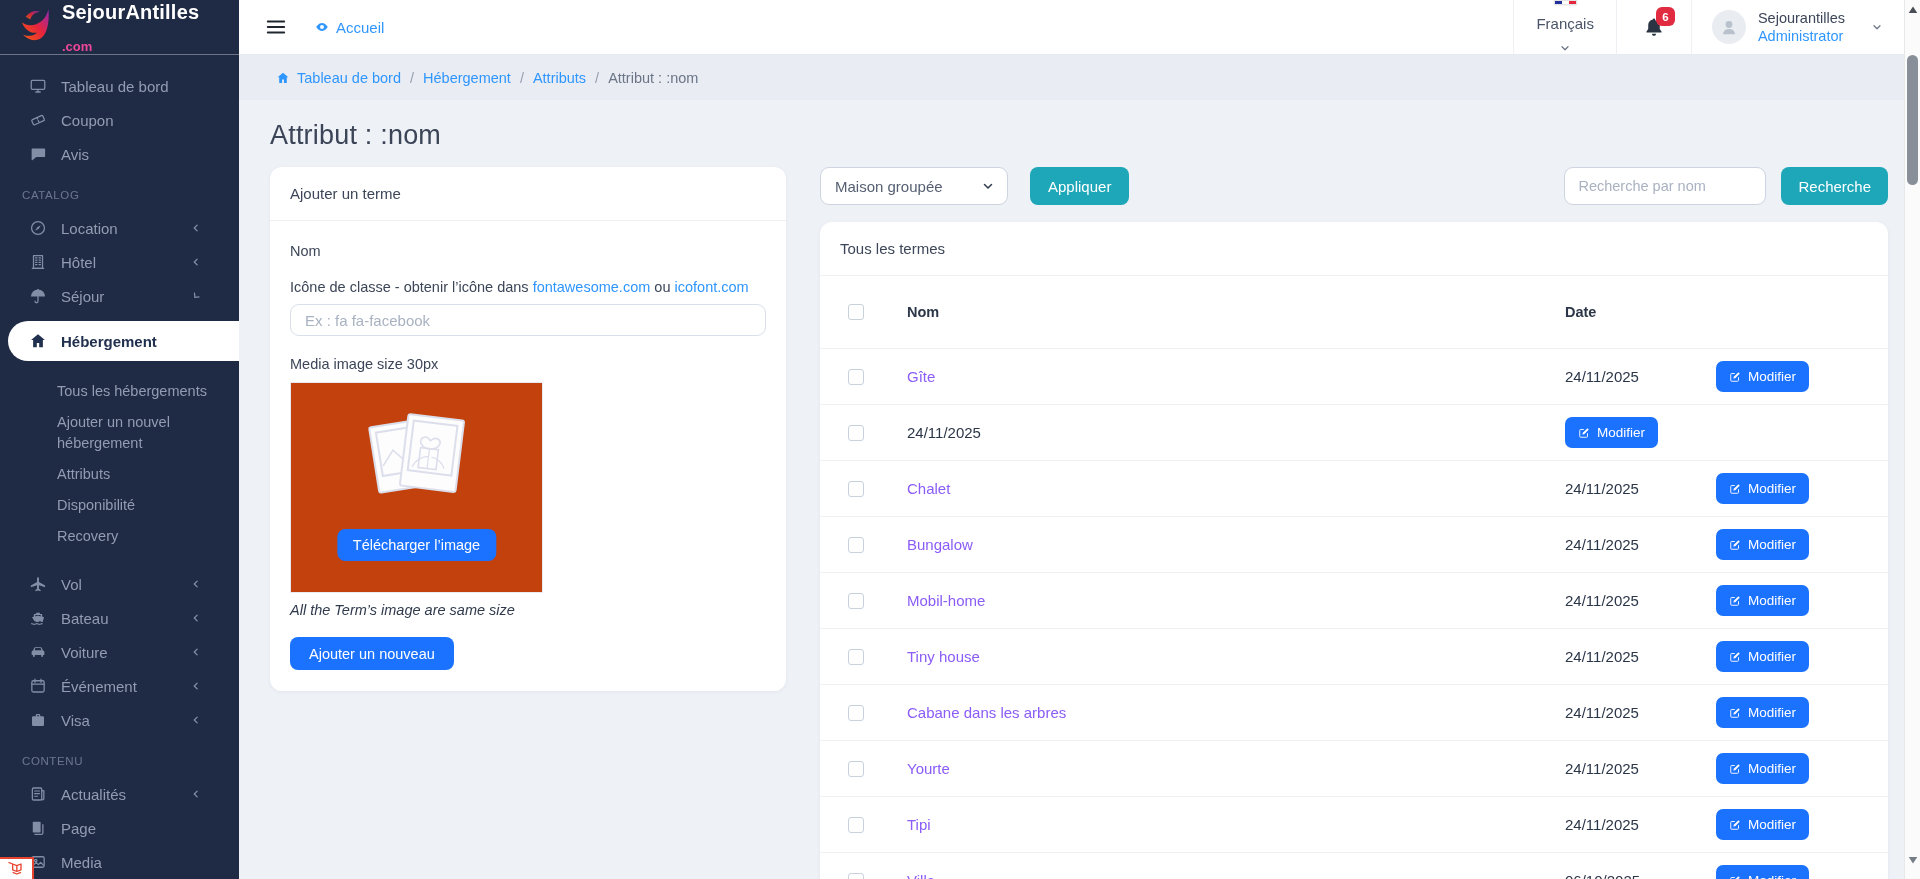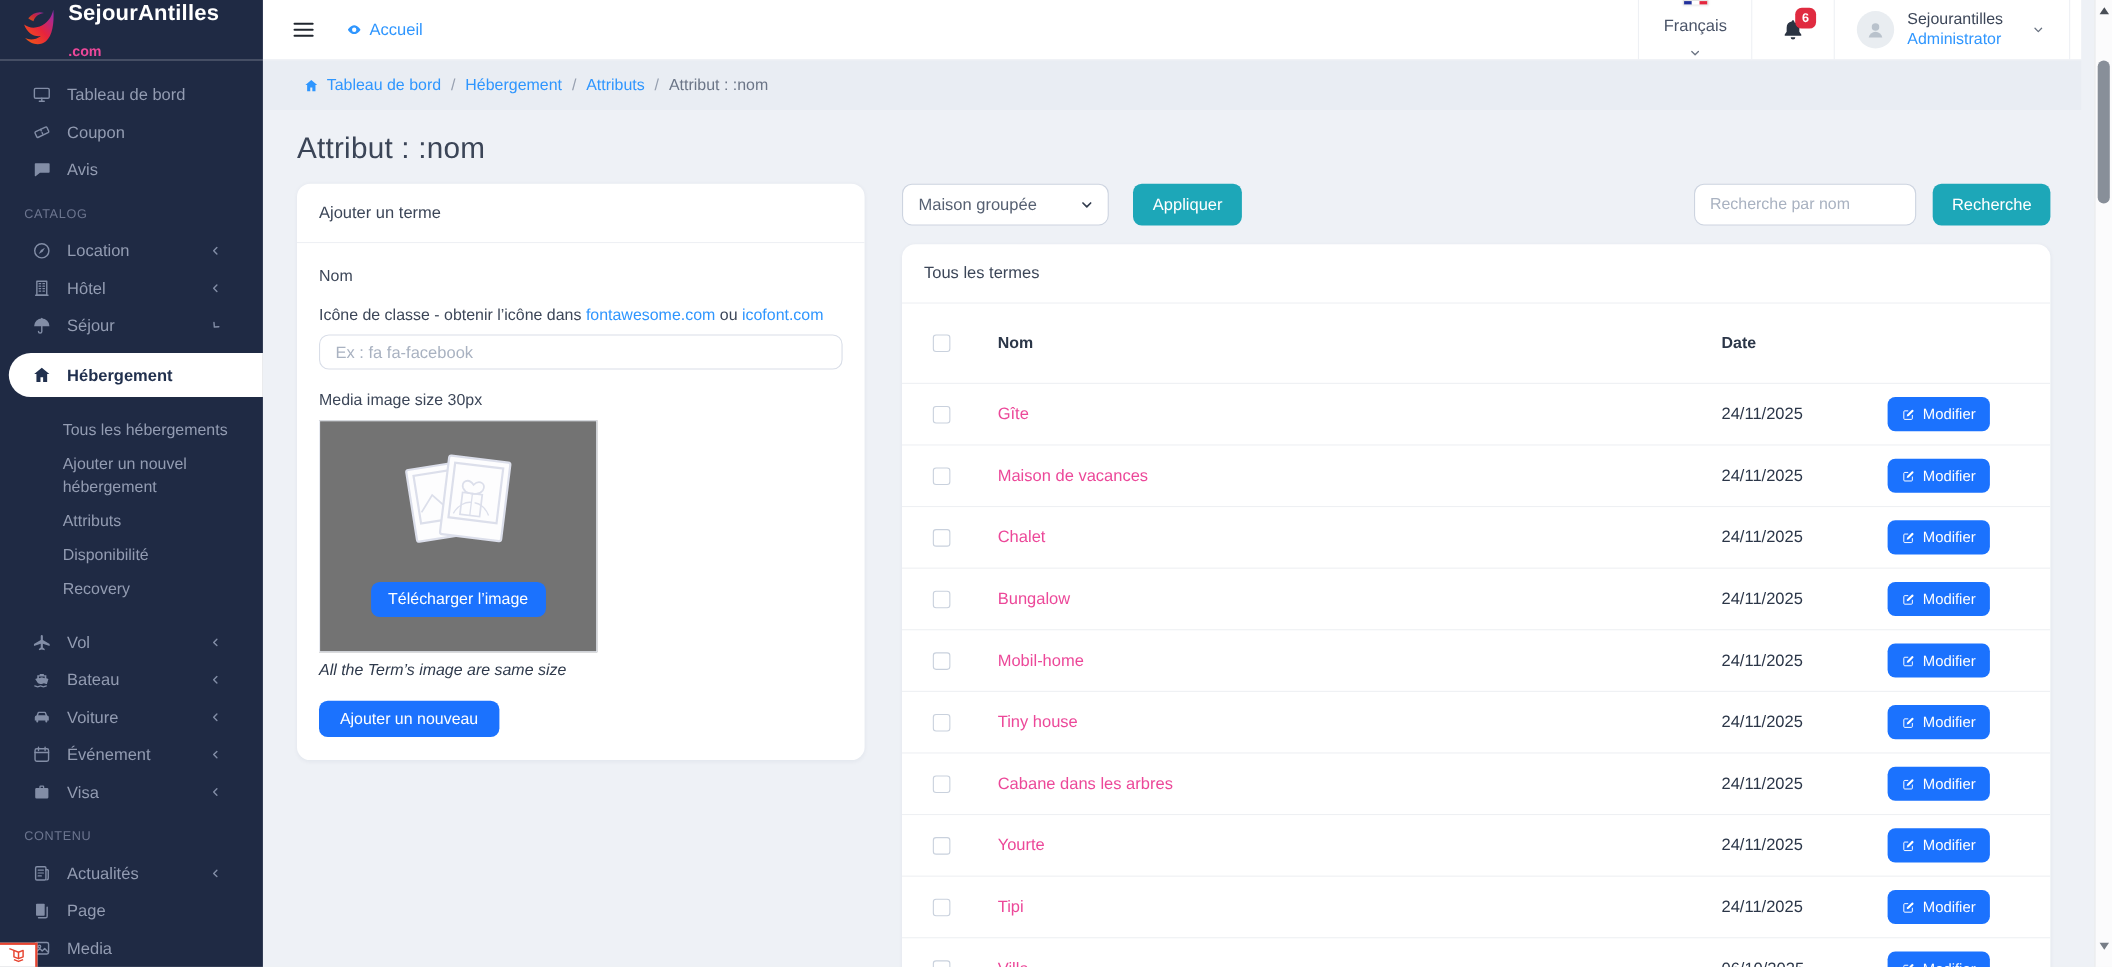--- a/index.html
+++ b/index.html
@@ -27,21 +27,21 @@
   .side-item .chev { color:#828da6; }
   .side-item .chev.tilt svg { transform:rotate(-50deg); }
   .side-item.active { background:#fff; color:#21304e; font-weight:bold; border-radius:24px 0 0 24px; margin-left:8px; padding-left:20px; height:40px; margin-top:8px; margin-bottom:4px; }
   .side-item.active .icon { color:#21304e; }
   .submenu { list-style:none; padding:6px 14px 10px 57px; }
   .submenu li { font-size:14.5px; line-height:21px; margin:10px 0; cursor:pointer; }
   .debugbar { position:absolute; left:0; bottom:0; width:34px; height:22px; background:#fff; border-top:2px solid #e74430; border-right:2px solid #e74430; display:flex; align-items:flex-start; justify-content:center; }
   .debugbar svg { width:20px; height:20px; }
 
   
-  .main { position:absolute; left:239px; top:0; right:28px; height:654px; }
+  .main { position:absolute; left:239px; top:0; right:4px; height:654px; }
 
   .topbar { height:55px; background:#fff; border-bottom:1px solid #e7eaf0; display:flex; align-items:center; padding:0 10px 0 26px; }
   .hamburger { color:#20262e; cursor:pointer; display:flex; }
   .hamburger svg { width:22px; height:22px; }
   .accueil { display:flex; align-items:center; gap:7px; color:#2f96fe; font-size:15px; margin-left:28px; cursor:pointer; }
   .accueil .icon { color:#2f96fe; }
   .topbar-right { margin-left:auto; display:flex; align-items:center; height:100%; }
   .tb-sep { width:1px; height:100%; background:#eef0f4; }
   .lang { display:flex; align-items:center; gap:10px; padding:0 22px; height:100%; cursor:pointer;flex-direction:column; }
   .flag { width:23px; height:15px; display:flex; border:1px solid #e3e3e3; box-shadow:0 0 2px rgba(0,0,0,.15); }
@@ -75,21 +75,21 @@
 
   
   .form-card { width:516px; flex:0 0 auto; }
   .form-body { padding:22px 20px 21px; }
   .field-label { font-size:14.5px; color:#3c4658; margin-bottom:9px; }
   .text-input { width:100%; height:32px; border:1px solid #d9dee8; border-radius:9px; padding:0 14px; font-size:15px; color:#3c4658; font-family:"Liberation Sans",sans-serif; outline:none; background:#fff; }
   .text-input::placeholder { color:#a9b2c1; }
   .icon-label { font-size:14.5px; color:#3c4658; margin:20px 0 9px; }
   .icon-label a { color:#2f96fe; text-decoration:none; cursor:pointer; }
   .upload-label { font-size:14.5px; color:#3c4658; margin:20px 0 10px; }
-  .upload-box { width:253px; height:211px; background:#737373; border:1px solid #e7eaf1; position:relative; }
+  .upload-box { width:253px; height:211px; background:#c2410c; border:1px solid #e7eaf1; position:relative; }
   .upload-art { position:absolute; left:50%; top:22px; transform:translateX(-50%); color:#dcdfeb; }
   .upload-art svg { width:128px; height:118px; }
   .btn { border:none; cursor:pointer; font-family:"Liberation Sans",sans-serif; display:inline-flex; align-items:center; justify-content:center; gap:7px; }
   .btn-blue { background:#1b72fe; color:#fff; border-radius:8px; font-size:14.5px; }
   .upload-btn { position:absolute; left:50%; bottom:31px; transform:translateX(-50%); height:32px; padding:0 16px; white-space:nowrap; }
   .upload-note { font-size:14.5px; font-style:italic; color:#2f3a4c; margin:9px 0 19px; }
   .submit-btn { height:33px; padding:0 19px; }
 
   
   .right-col { flex:1 1 auto; min-width:0; }
@@ -102,21 +102,21 @@
   .search-input { width:202px; height:38px; margin-left:auto; border:1px solid #cdd4e0; border-radius:9px; padding:0 13px; font-size:14.5px; color:#3c4658; outline:none; font-family:"Liberation Sans",sans-serif; }
   .search-input::placeholder { color:#a9b2c1; }
   .search-btn { margin-left:15px; padding:0 17px; }
 
   
   .table-card { margin-top:0; overflow:hidden; }
   .trow { display:grid; grid-template-columns:59px 658px 151px 1fr; align-items:center; padding:0 28px; }
   .trow.head { height:72px; font-weight:bold; font-size:14.5px; color:#2b3648; }
   .trow.body-row { height:56px; border-top:1px solid #eef0f3; }
   .checkbox { width:16px; height:16px; border:1px solid #c9d1dd; border-radius:3px; background:#fff; cursor:pointer; }
-  .term-link { color:#ec4899; font-size:15px; cursor:pointer; }
+  .term-link { color:#8b5cf6; font-size:15px; cursor:pointer; }
   .term-date { font-size:15px; font-weight:500; color:#2b3648; }
   .edit-btn { height:31px; padding:0 13px; font-size:13.5px; border-radius:7px; justify-self:start; }
   .edit-btn .icon { color:#fff; }
 
   
   .scrollbar { position:absolute; right:0; top:0; width:16px; height:879px; background:#fbfbfc; border-left:1px solid #e6e8ea; z-index:30; }
   .sb-arrow { position:absolute; left:0; width:100%; display:flex; justify-content:center; color:#4a4f57; }
   .sb-arrow svg { width:10px; height:10px; }
   .sb-up { top:5px; }
   .sb-down { top:855px; color:#767d86; }
@@ -503,21 +503,20 @@
                       <svg viewBox="0 0 24 24" fill="none" stroke="currentColor" stroke-width="1.8" stroke-linecap="round" stroke-linejoin="round">
                         <path d="M10.8 5H5.2a1.7 1.7 0 0 0-1.7 1.7v12.1a1.7 1.7 0 0 0 1.7 1.7h12.1a1.7 1.7 0 0 0 1.7-1.7v-5.6"></path>
                         <path fill="currentColor" stroke="none" d="M17.9 3.3a2 2 0 0 1 2.8 2.8l-8.3 8.3-3.6.8.8-3.6z"></path>
                       </svg>
                     </span>
                     <span>Modifier</span>
                   </button></span>
               </div>
               <div class="trow body-row">
                 <span class="checkbox"></span>
-                <a class="term-link">Maison de vacances</a>
                 <span class="term-date">24/11/2025</span>
                 <span style="justify-self: start;"><button class="btn btn-blue edit-btn">
                     <span class="icon xs">
                       <svg viewBox="0 0 24 24" fill="none" stroke="currentColor" stroke-width="1.8" stroke-linecap="round" stroke-linejoin="round">
                         <path d="M10.8 5H5.2a1.7 1.7 0 0 0-1.7 1.7v12.1a1.7 1.7 0 0 0 1.7 1.7h12.1a1.7 1.7 0 0 0 1.7-1.7v-5.6"></path>
                         <path fill="currentColor" stroke="none" d="M17.9 3.3a2 2 0 0 1 2.8 2.8l-8.3 8.3-3.6.8.8-3.6z"></path>
                       </svg>
                     </span>
                     <span>Modifier</span>
                   </button></span>

